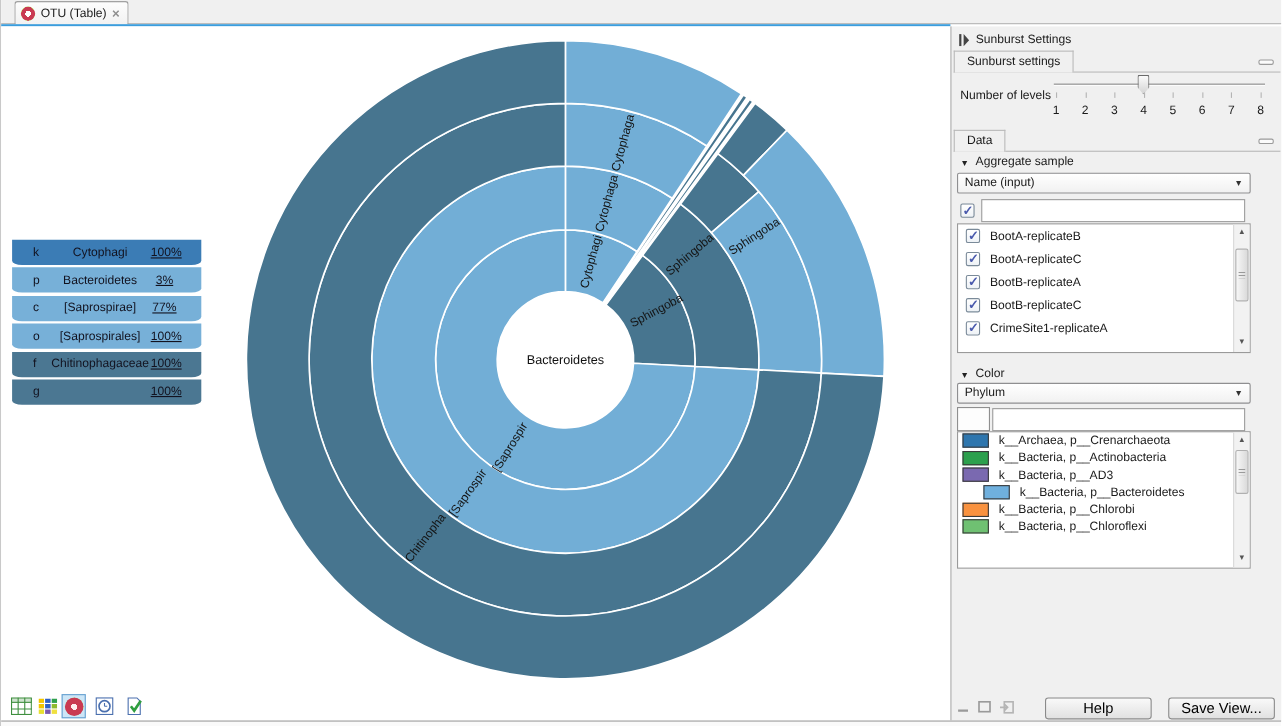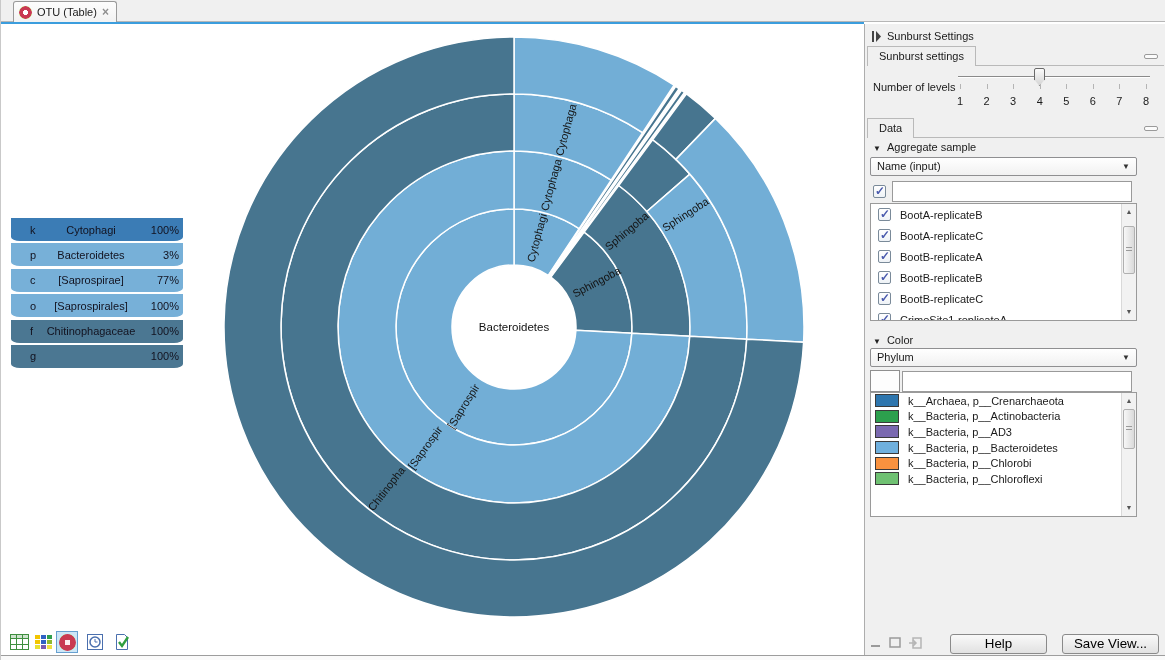--- a/index.html
+++ b/index.html
@@ -18,21 +18,21 @@
   .bluebar { position:absolute; top:22px; left:0; width:863px; height:2px; background:#3b9ddd; }
   
   .main { position:absolute; top:24px; left:0; width:863px; height:631px; background:#fff; }
   svg text { font-family:"Liberation Sans",sans-serif; }
   
   .hovertable { position:absolute; left:10px; top:194px; width:172px; }
   .ht-row { height:23px; margin-bottom:2.4px; display:grid; grid-template-columns:34px 1fr 46px;
             align-items:center; color:#12121f; border-radius:0 0 9px 9px / 0 0 4px 4px; }
   .ht-rank { padding-left:19px; }
   .ht-name { text-align:center; }
-  .ht-pct { text-align:right; padding-right:4px; }
+  .ht-pct { text-align:center; padding-right:21px;text-decoration:underline; }
   
   .viewbar { position:absolute; left:0; top:606px; width:100%; height:25px; background:#fff; }
   .vicon { position:absolute; top:1px; width:22px; height:22px; display:flex; align-items:center;
            justify-content:center; border:1px solid transparent; }
   .vicon.sel { background:#cde6f7; border:1px solid #66a0d0; }
   .sunb-ico { width:17px; height:17px; border-radius:50%;
       background:radial-gradient(circle,#fdeef0 0 24%,#c93a52 24% 70%,#b3bf3b 70% 100%); }
   
   .panel { position:absolute; top:24px; left:863px; width:302px; height:631px; background:#f0f0f0;
            border-left:1px solid #adadad; }
@@ -261,24 +261,20 @@
         <div class="lrow" style="height: 21px;">
           <span class="cb checked"></span>
           <span>BootA-replicateC</span>
         </div>
         <div class="lrow" style="height: 21px;">
           <span class="cb checked"></span>
           <span>BootB-replicateA</span>
         </div>
         <div class="lrow" style="height: 21px;">
           <span class="cb checked"></span>
-          <span>BootB-replicateB</span>
-        </div>
-        <div class="lrow" style="height: 21px;">
-          <span class="cb checked"></span>
           <span>BootB-replicateC</span>
         </div>
         <div class="lrow" style="height: 21px;">
           <span class="cb checked"></span>
           <span>CrimeSite1-replicateA</span>
         </div>
         <div class="sbar">
         <div class="sarrow up">▲</div>
         <div class="sthumb" style="top:22px;height:48px">
             <i></i>
@@ -303,21 +299,21 @@
           <span>k__Archaea, p__Crenarchaeota</span>
         </div>
         <div class="lrow" style="height: 15.6px;">
           <span class="sw" style="background: rgb(44, 160, 77);"></span>
           <span>k__Bacteria, p__Actinobacteria</span>
         </div>
         <div class="lrow" style="height: 15.6px;">
           <span class="sw" style="background: rgb(122, 105, 176);"></span>
           <span>k__Bacteria, p__AD3</span>
         </div>
-        <div class="lrow" style="height: 15.6px;">
+        <div class="lrow" style="height: 15.6px; margin-left: 19px;">
           <span class="sw" style="background: rgb(111, 176, 222);"></span>
           <span>k__Bacteria, p__Bacteroidetes</span>
         </div>
         <div class="lrow" style="height: 15.6px;">
           <span class="sw" style="background: rgb(249, 146, 63);"></span>
           <span>k__Bacteria, p__Chlorobi</span>
         </div>
         <div class="lrow" style="height: 15.6px;">
           <span class="sw" style="background: rgb(111, 193, 114);"></span>
           <span>k__Bacteria, p__Chloroflexi</span>

